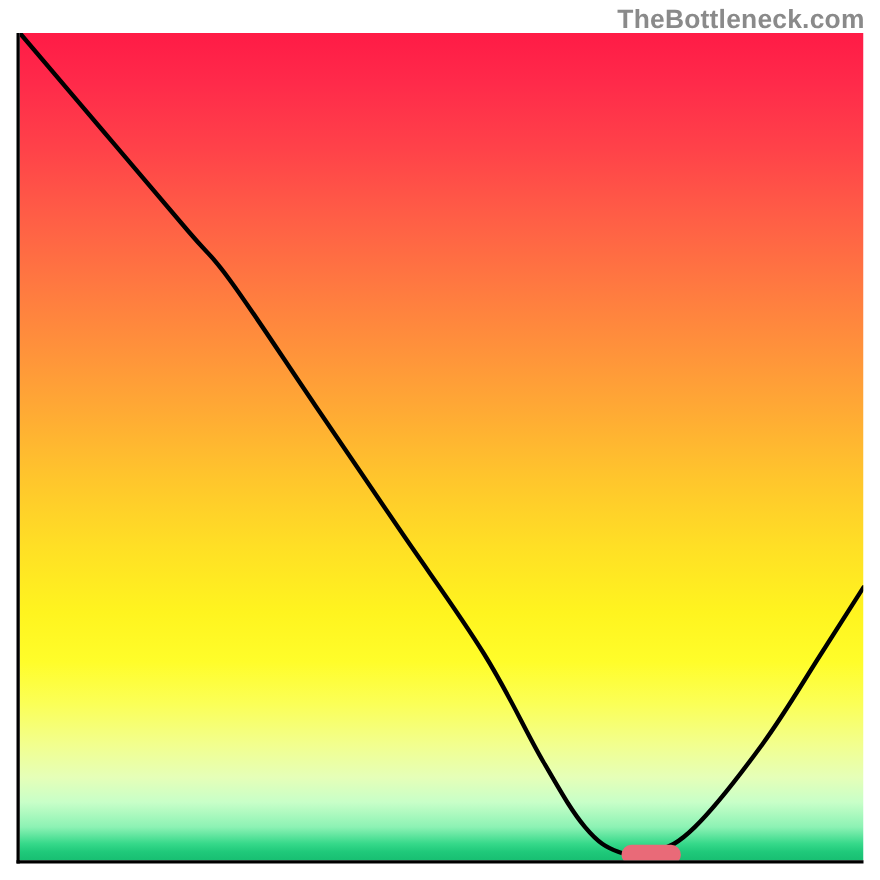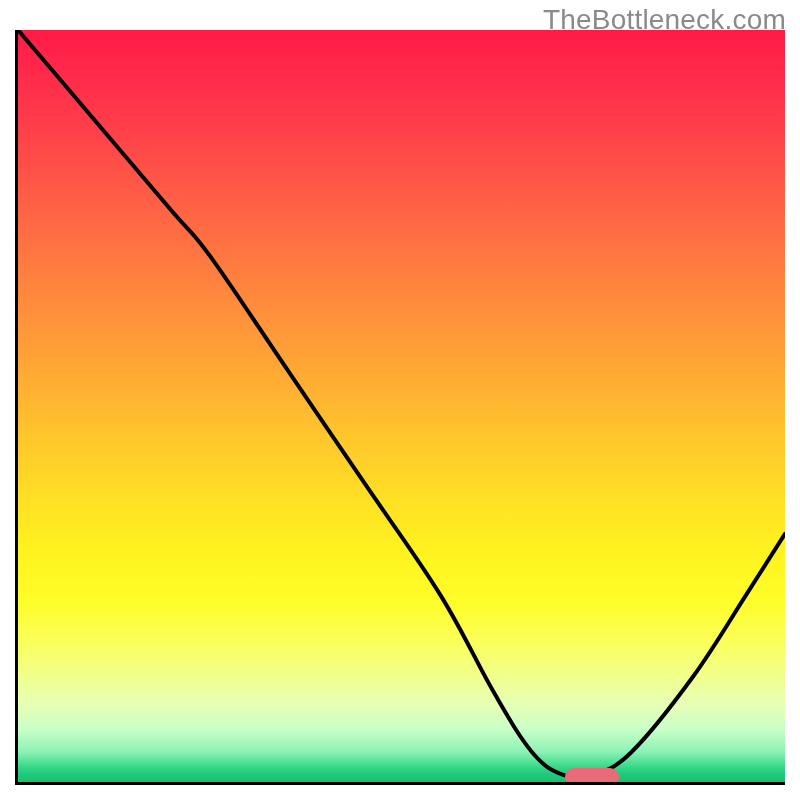--- a/index.html
+++ b/index.html
@@ -8,22 +8,22 @@
     height: 800px;
     background: #ffffff;
     font-family: Arial, Helvetica, sans-serif;
     position: relative;
     overflow: hidden;
   }
   .watermark {
     position: absolute;
     top: 4px;
     right: 14px;
-    font-size: 28px;
-    font-weight: 400;
+    font-size: 24px;
+    font-weight: 700;
     color: #8a8a8a;
     letter-spacing: 0.2px;
     z-index: 3;
   }
   .plot-frame {
     position: absolute;
     left: 15px;
     top: 30px;
     width: 770px;
     height: 755px;

